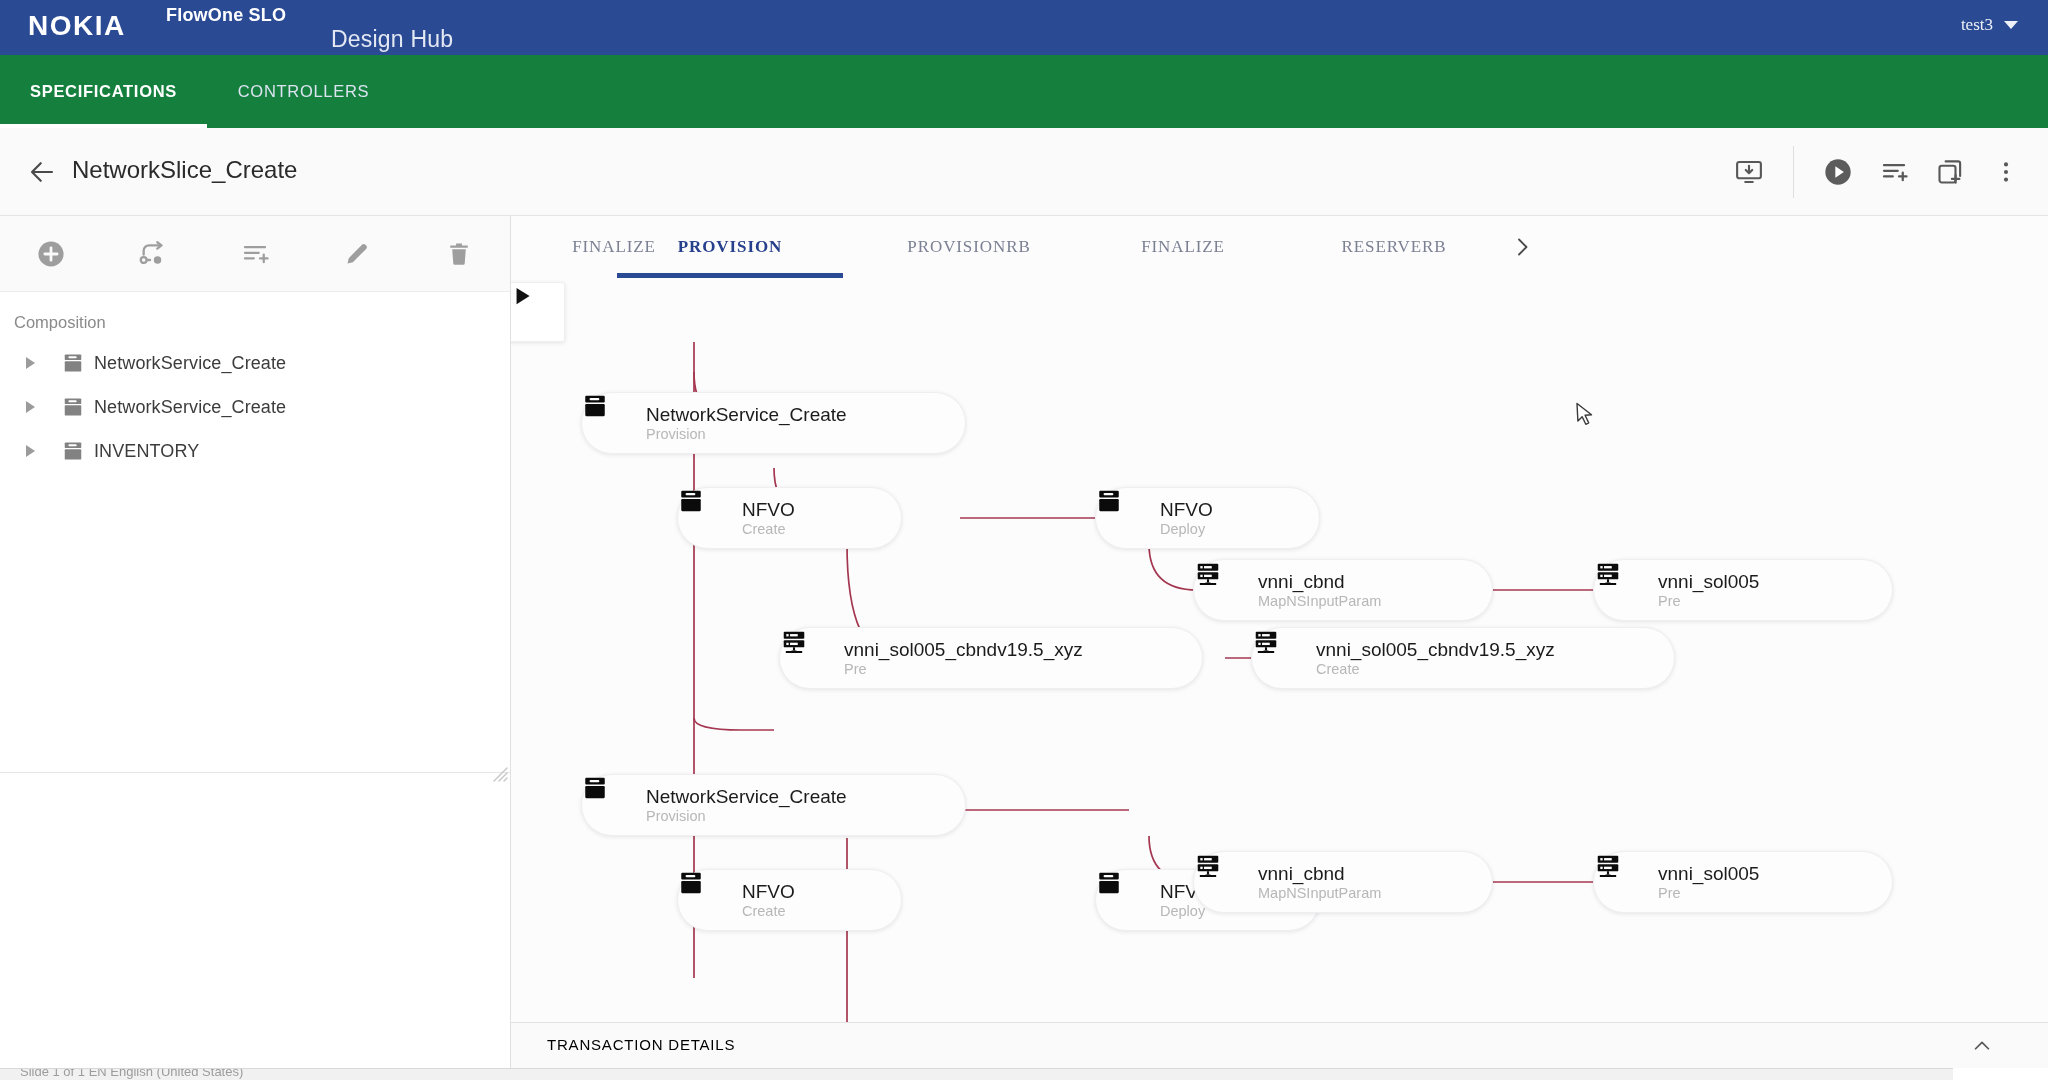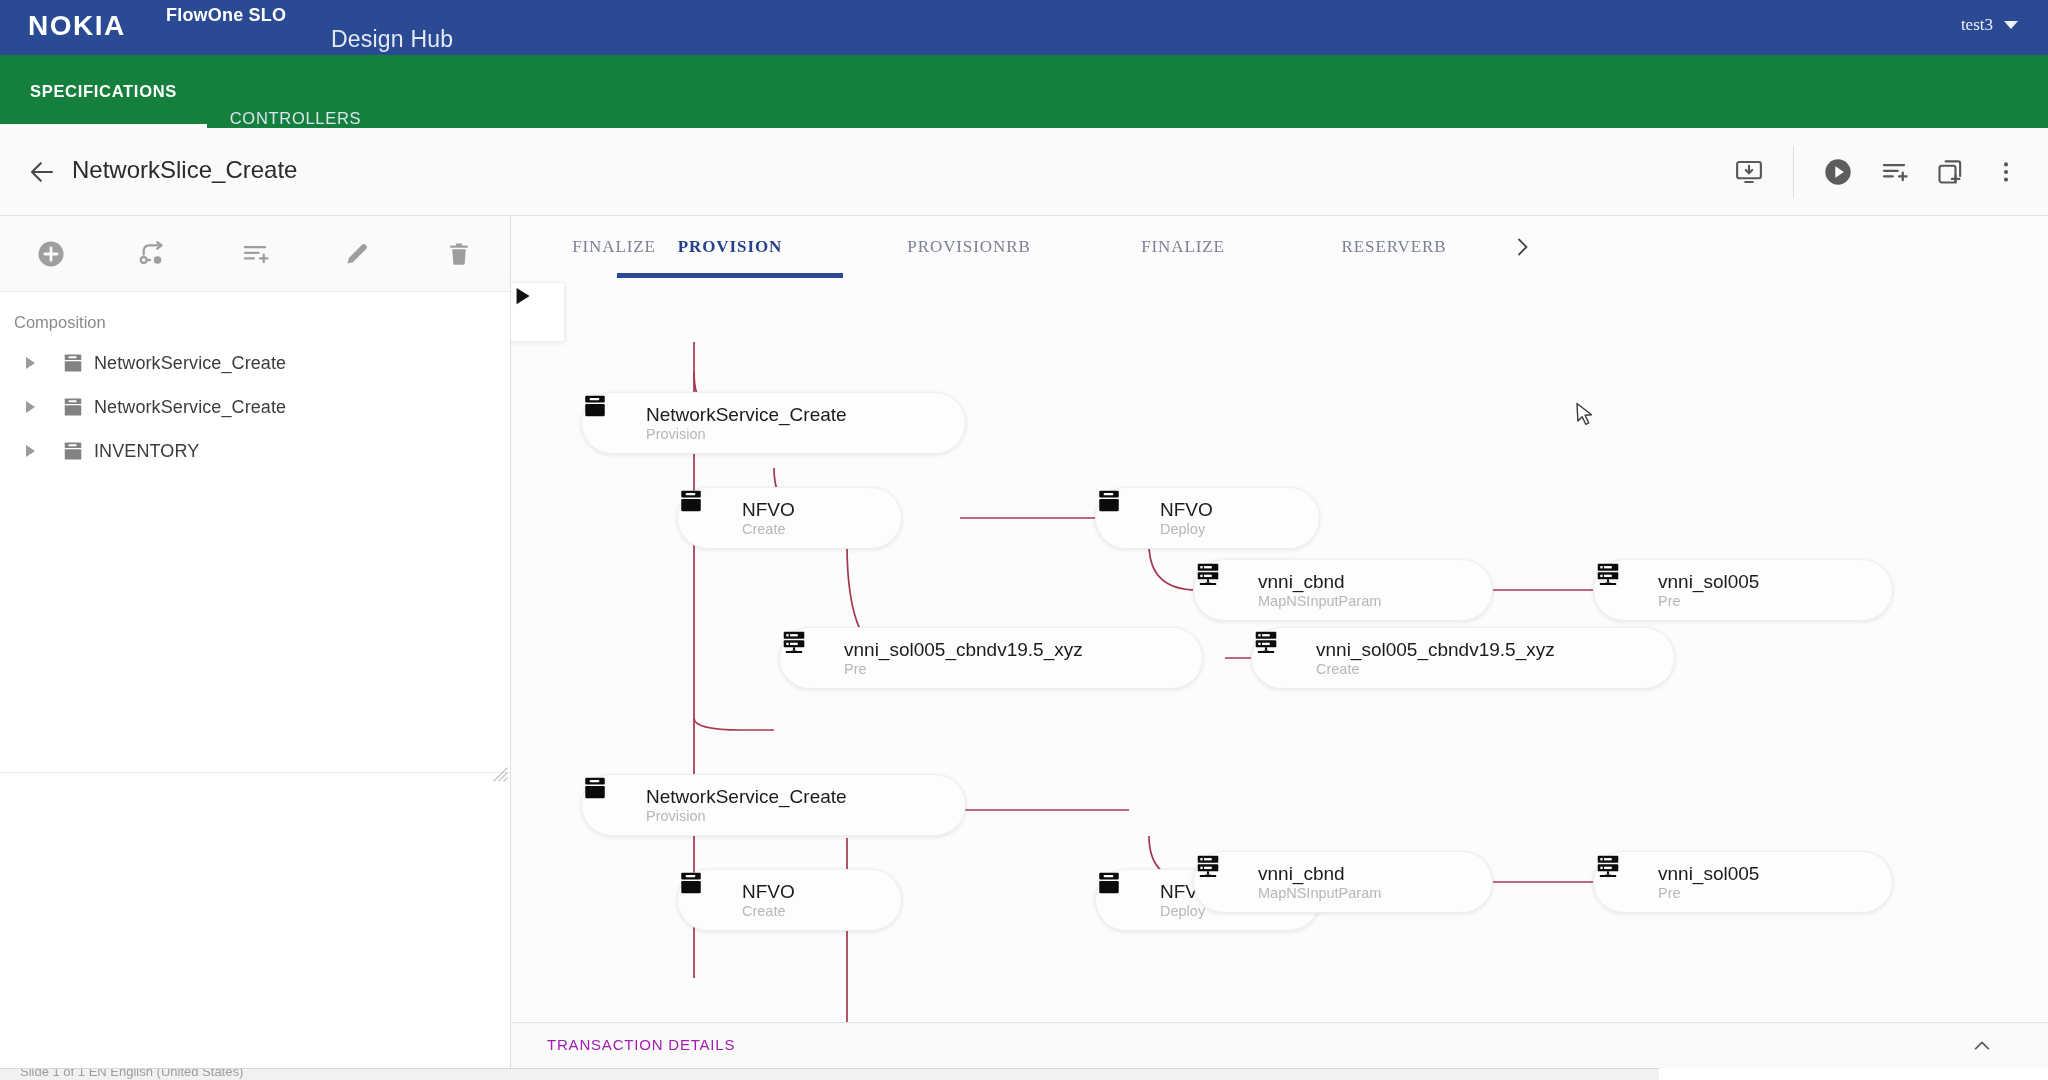--- a/index.html
+++ b/index.html
@@ -146,28 +146,28 @@
     display:flex; align-items:center; justify-content:center; cursor:pointer;
   }
 
   
   .bottombar {
     position:absolute; left:511px; top:1022px; width:1537px; height:46px;
     background:#fafafa; border-top:1px solid #e2e2e2;
     display:flex; align-items:center;
   }
   .bottom-label {
-    position:absolute; left:36px; top:13px; font-size:15px; letter-spacing:0.8px; color:#a21caf;
+    position:absolute; left:36px; top:13px; font-size:15px; letter-spacing:0.8px; color:#000000;
   }
   .bottom-chevron {
     position:absolute; right:48px; top:8px; width:36px; height:30px;
     display:flex; align-items:center; justify-content:center; cursor:pointer;
   }
   .winbar {
-    position:absolute; left:0; top:1068px; width:1659px; height:12px;
+    position:absolute; left:0; top:1068px; width:1953px; height:12px;
     background:#f1f1f1; border-top:1px solid #d8d8d8; overflow:hidden;
   }
   .winbar-text {
     position:absolute; top:-5px; font-size:13px; color:#9c9c9c; white-space:nowrap;
   }
 
   .cursor-arrow { position:absolute; pointer-events:none; }
 </style>
 </head>
 <body>
@@ -182,21 +182,21 @@
       <span class="user-name">test3</span>
       <span class="caret-down"></span>
     </div>
   </div>
 
   <div class="navtabs">
     <div class="navtab" style="left:0px; width:207px;">
       <span>SPECIFICATIONS</span>
       <span class="underline"></span>
     </div>
-    <div class="navtab inactive" style="left:199px; width:193px;align-items:flex-end;">
+    <div class="navtab inactive" style="left:207px; width:193px;">
       <span>CONTROLLERS</span>
     </div>
   </div>
 
   <div class="titlebar">
     <div class="back-arrow">
       <svg width="30" height="30" viewBox="0 0 24 24" fill="none">
         <path d="M20 12H4M4 12l7-7M4 12l7 7" stroke="#4a4a4a" stroke-width="1.7" stroke-linecap="round" stroke-linejoin="round"></path>
       </svg>
     </div>

